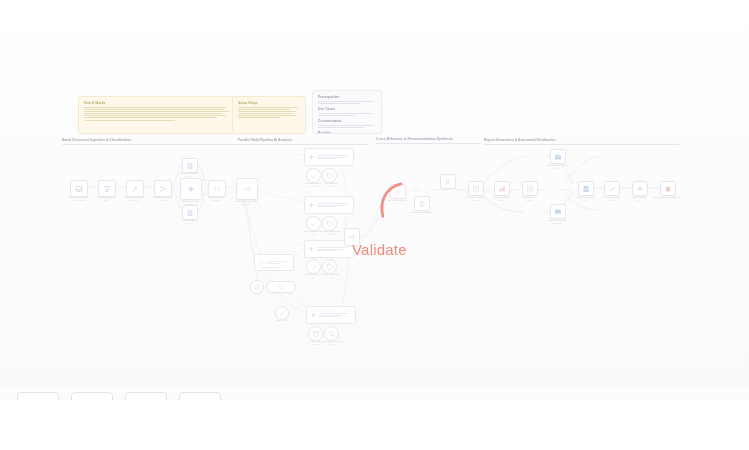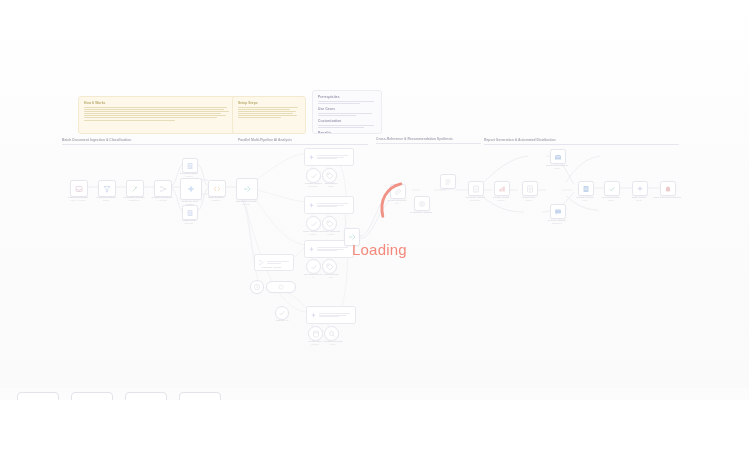--- a/index.html
+++ b/index.html
@@ -606,21 +606,21 @@
     </div>
     <div class="cap" style="left:644px;top:196px;width:46px;">
       <div>Rank Recommendations</div>
     </div>
 
     <div class="loader">
       <svg class="arc" viewBox="0 0 40 50">
         <path d="M32 6 C16 10 8 24 12 42" fill="none" stroke="#f0897c" stroke-width="3.2" stroke-linecap="round" opacity=".92"></path>
       </svg>
     </div>
-    <div class="loading-text">Loading</div>
+    <div class="loading-text">Validate</div>
 
     <div class="botcards">
       <div class="botcard" style="left:17px;width:40px;"></div>
       <div class="botcard" style="left:71px;width:40px;"></div>
       <div class="botcard" style="left:125px;width:40px;"></div>
       <div class="botcard" style="left:179px;width:40px;"></div>
     </div>
     <div class="veil"></div>
 
   </div>

